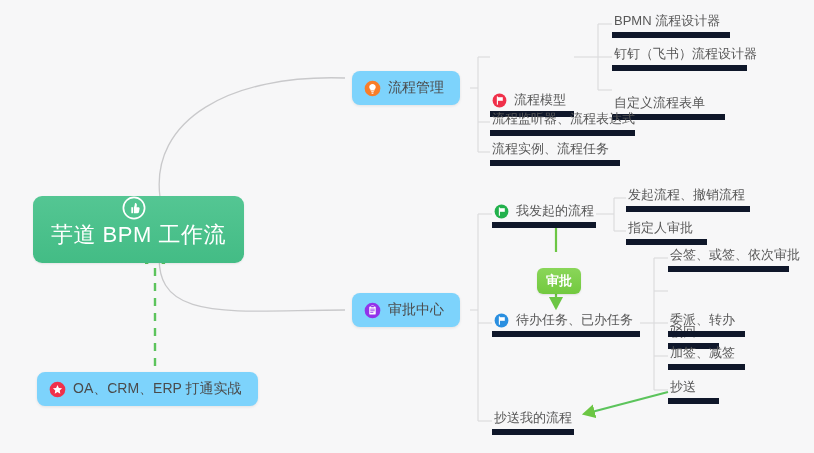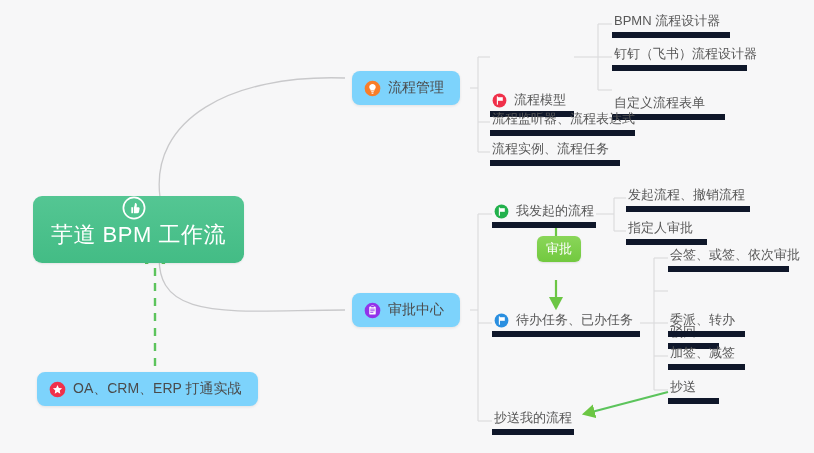--- a/index.html
+++ b/index.html
@@ -251,21 +251,21 @@
     <span class="label">我发起的流程</span>
   </div>
 
   <div class="node node-line" style="left:626px; top:184px; width:124px;">
     <span class="label">发起流程、撤销流程</span>
   </div>
   <div class="node node-line" style="left:626px; top:217px; width:81px;">
     <span class="label">指定人审批</span>
   </div>
 
-  <div class="node node-tag" style="left:537px; top:236px;">
+  <div class="node node-tag" style="left:537px; top:268px;font-weight:bold;">
     <span class="label">审批</span>
   </div>
 
   <div class="node node-line with-icon" style="left:492px; top:309px; width:148px;">
     <span class="icon">
       <svg width="15" height="15" viewBox="0 0 20 20">
         <circle cx="10" cy="10" r="9.2" fill="#2a8fe0"></circle>
         <path d="M7.2 5.0 L7.2 15.0" stroke="#ffffff" stroke-width="1.5" stroke-linecap="round"></path>
         <path d="M8.0 5.6 L14.4 5.6 L14.4 10.4 L8.0 10.4 Z" fill="#ffffff"></path>
       </svg>

